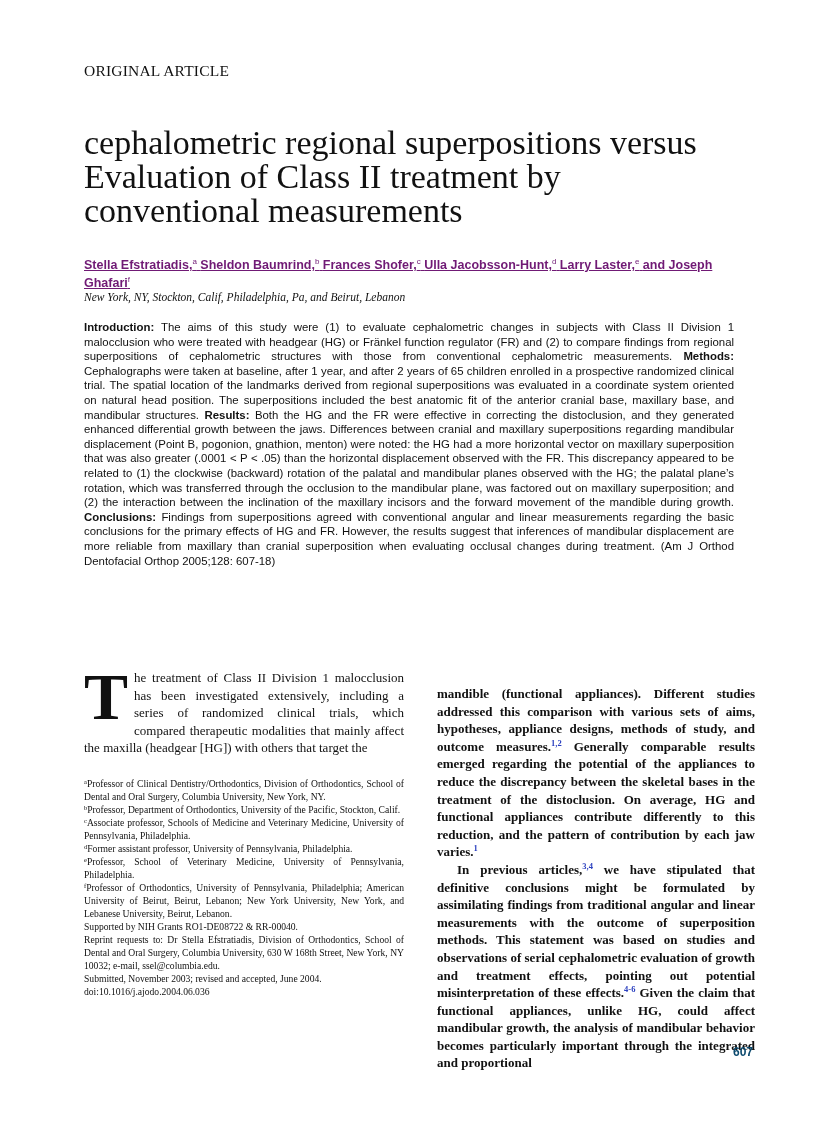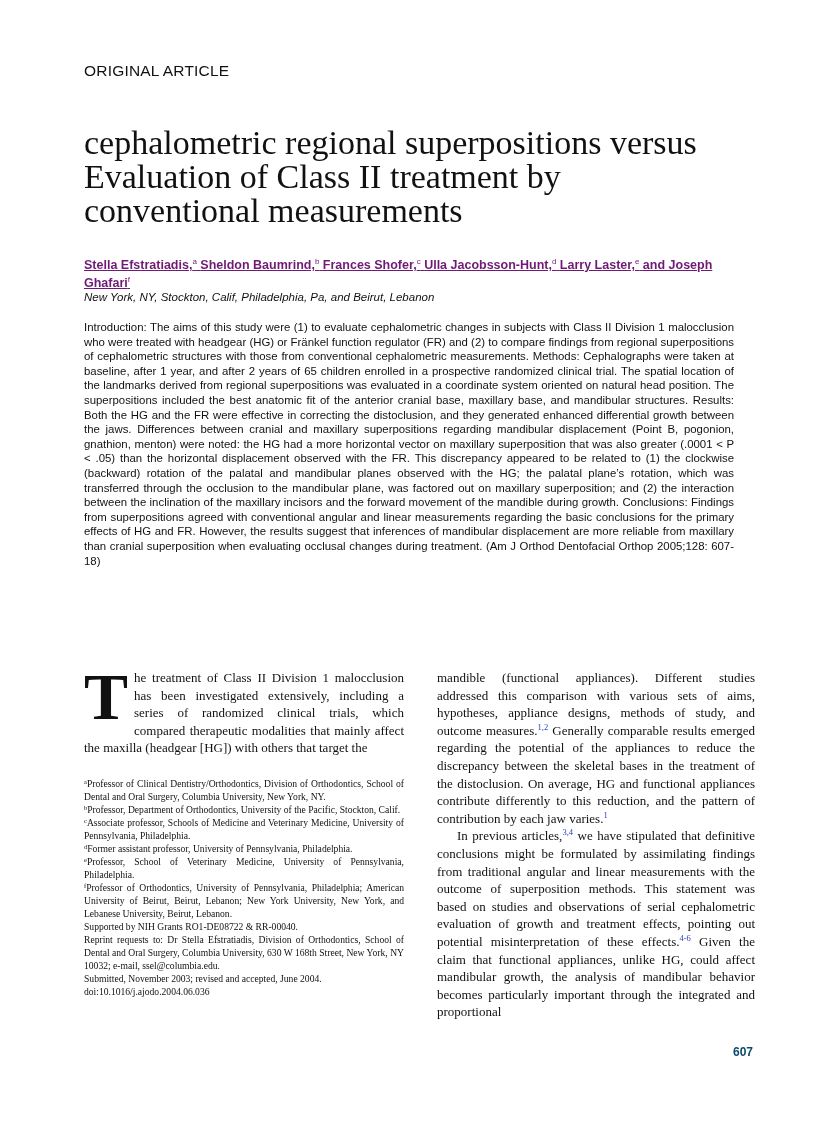--- a/index.html
+++ b/index.html
@@ -1,27 +1,27 @@
 <!DOCTYPE html>
 <html><head>
   <meta charset="utf-8">
   <style>
     html, body { margin: 0; padding: 0; background: #ffffff; }
     body { width: 838px; height: 1122px; position: relative; overflow: hidden; color: #111; }
     .page { position: absolute; left: 0; top: 0; width: 838px; height: 1122px; }
-    .section-label { position: absolute; left: 84px; top: 62px; font-family: Liberation Sans, sans-serif; font-size: 15.5px; letter-spacing: 0.2px; color: #111; }
+    .section-label { position: absolute; left: 84px; top: 62px; font-family: Liberation Serif, serif; font-size: 15.5px; letter-spacing: 0.2px; color: #111; }
     .title { position: absolute; left: 84px; top: 126px; width: 680px; font-family: "Liberation Serif", serif; font-size: 34px; line-height: 34px; color: #111; margin: 0; font-weight: normal; }
     .title div { white-space: nowrap; }
     .authors { position: absolute; left: 84px; top: 256px; width: 660px; font-family: "Liberation Sans", sans-serif; font-weight: bold; font-size: 12.5px; line-height: 18px; color: #701a75; text-decoration: underline; }
     .authors sup { font-size: 8px; font-weight: normal; vertical-align: 5px; line-height: 0; }
-    .locations { position: absolute; left: 84px; top: 291px; font-family: Liberation Sans, sans-serif; font-style: italic; font-size: 11.5px; color: #111; }
+    .locations { position: absolute; left: 84px; top: 291px; font-family: Liberation Serif, serif; font-style: italic; font-size: 11.5px; color: #111; }
     .abstract { position: absolute; left: 84px; top: 320px; width: 650px; font-family: "Liberation Sans", sans-serif; font-size: 11.4px; line-height: 14.6px; color: #111; text-align: justify; }
-    .abstract b { font-weight: normal; }
+    .abstract b { font-weight: bold; }
     .col-left { position: absolute; left: 84px; top: 669px; width: 320px; }
-    .col-right { position: absolute; left: 437px; top: 669px; width: 318px; }
+    .col-right { position: absolute; left: 437px; top: 685px; width: 318px; font-weight: bold; }
     .body-text { font-family: "Liberation Serif", serif; font-size: 13px; line-height: 17.6px; color: #111; text-align: justify; margin: 0; hyphens: auto; }
     .dropcap { float: left; font-family: "Liberation Serif", serif; font-weight: bold; font-size: 66px; line-height: 52px; margin: 2px 6px 0 0; color: #111; }
     .indent { text-indent: 20px; }
     .cite { color: #2a3fbf; font-size: 8.5px; vertical-align: 5px; line-height: 0; }
     .footnotes { position: absolute; left: 84px; top: 777px; width: 320px; font-family: "Liberation Serif", serif; font-size: 9.6px; line-height: 13px; color: #111; }
     .footnotes p { margin: 0; text-align: justify; }
     .footnotes sup { font-size: 6.5px; vertical-align: 3px; line-height: 0; }
     .page-number { position: absolute; left: 733px; top: 1045px; font-family: "Liberation Sans", sans-serif; font-weight: bold; font-size: 12px; color: #0c4a6e; }
   </style>
 </head>

